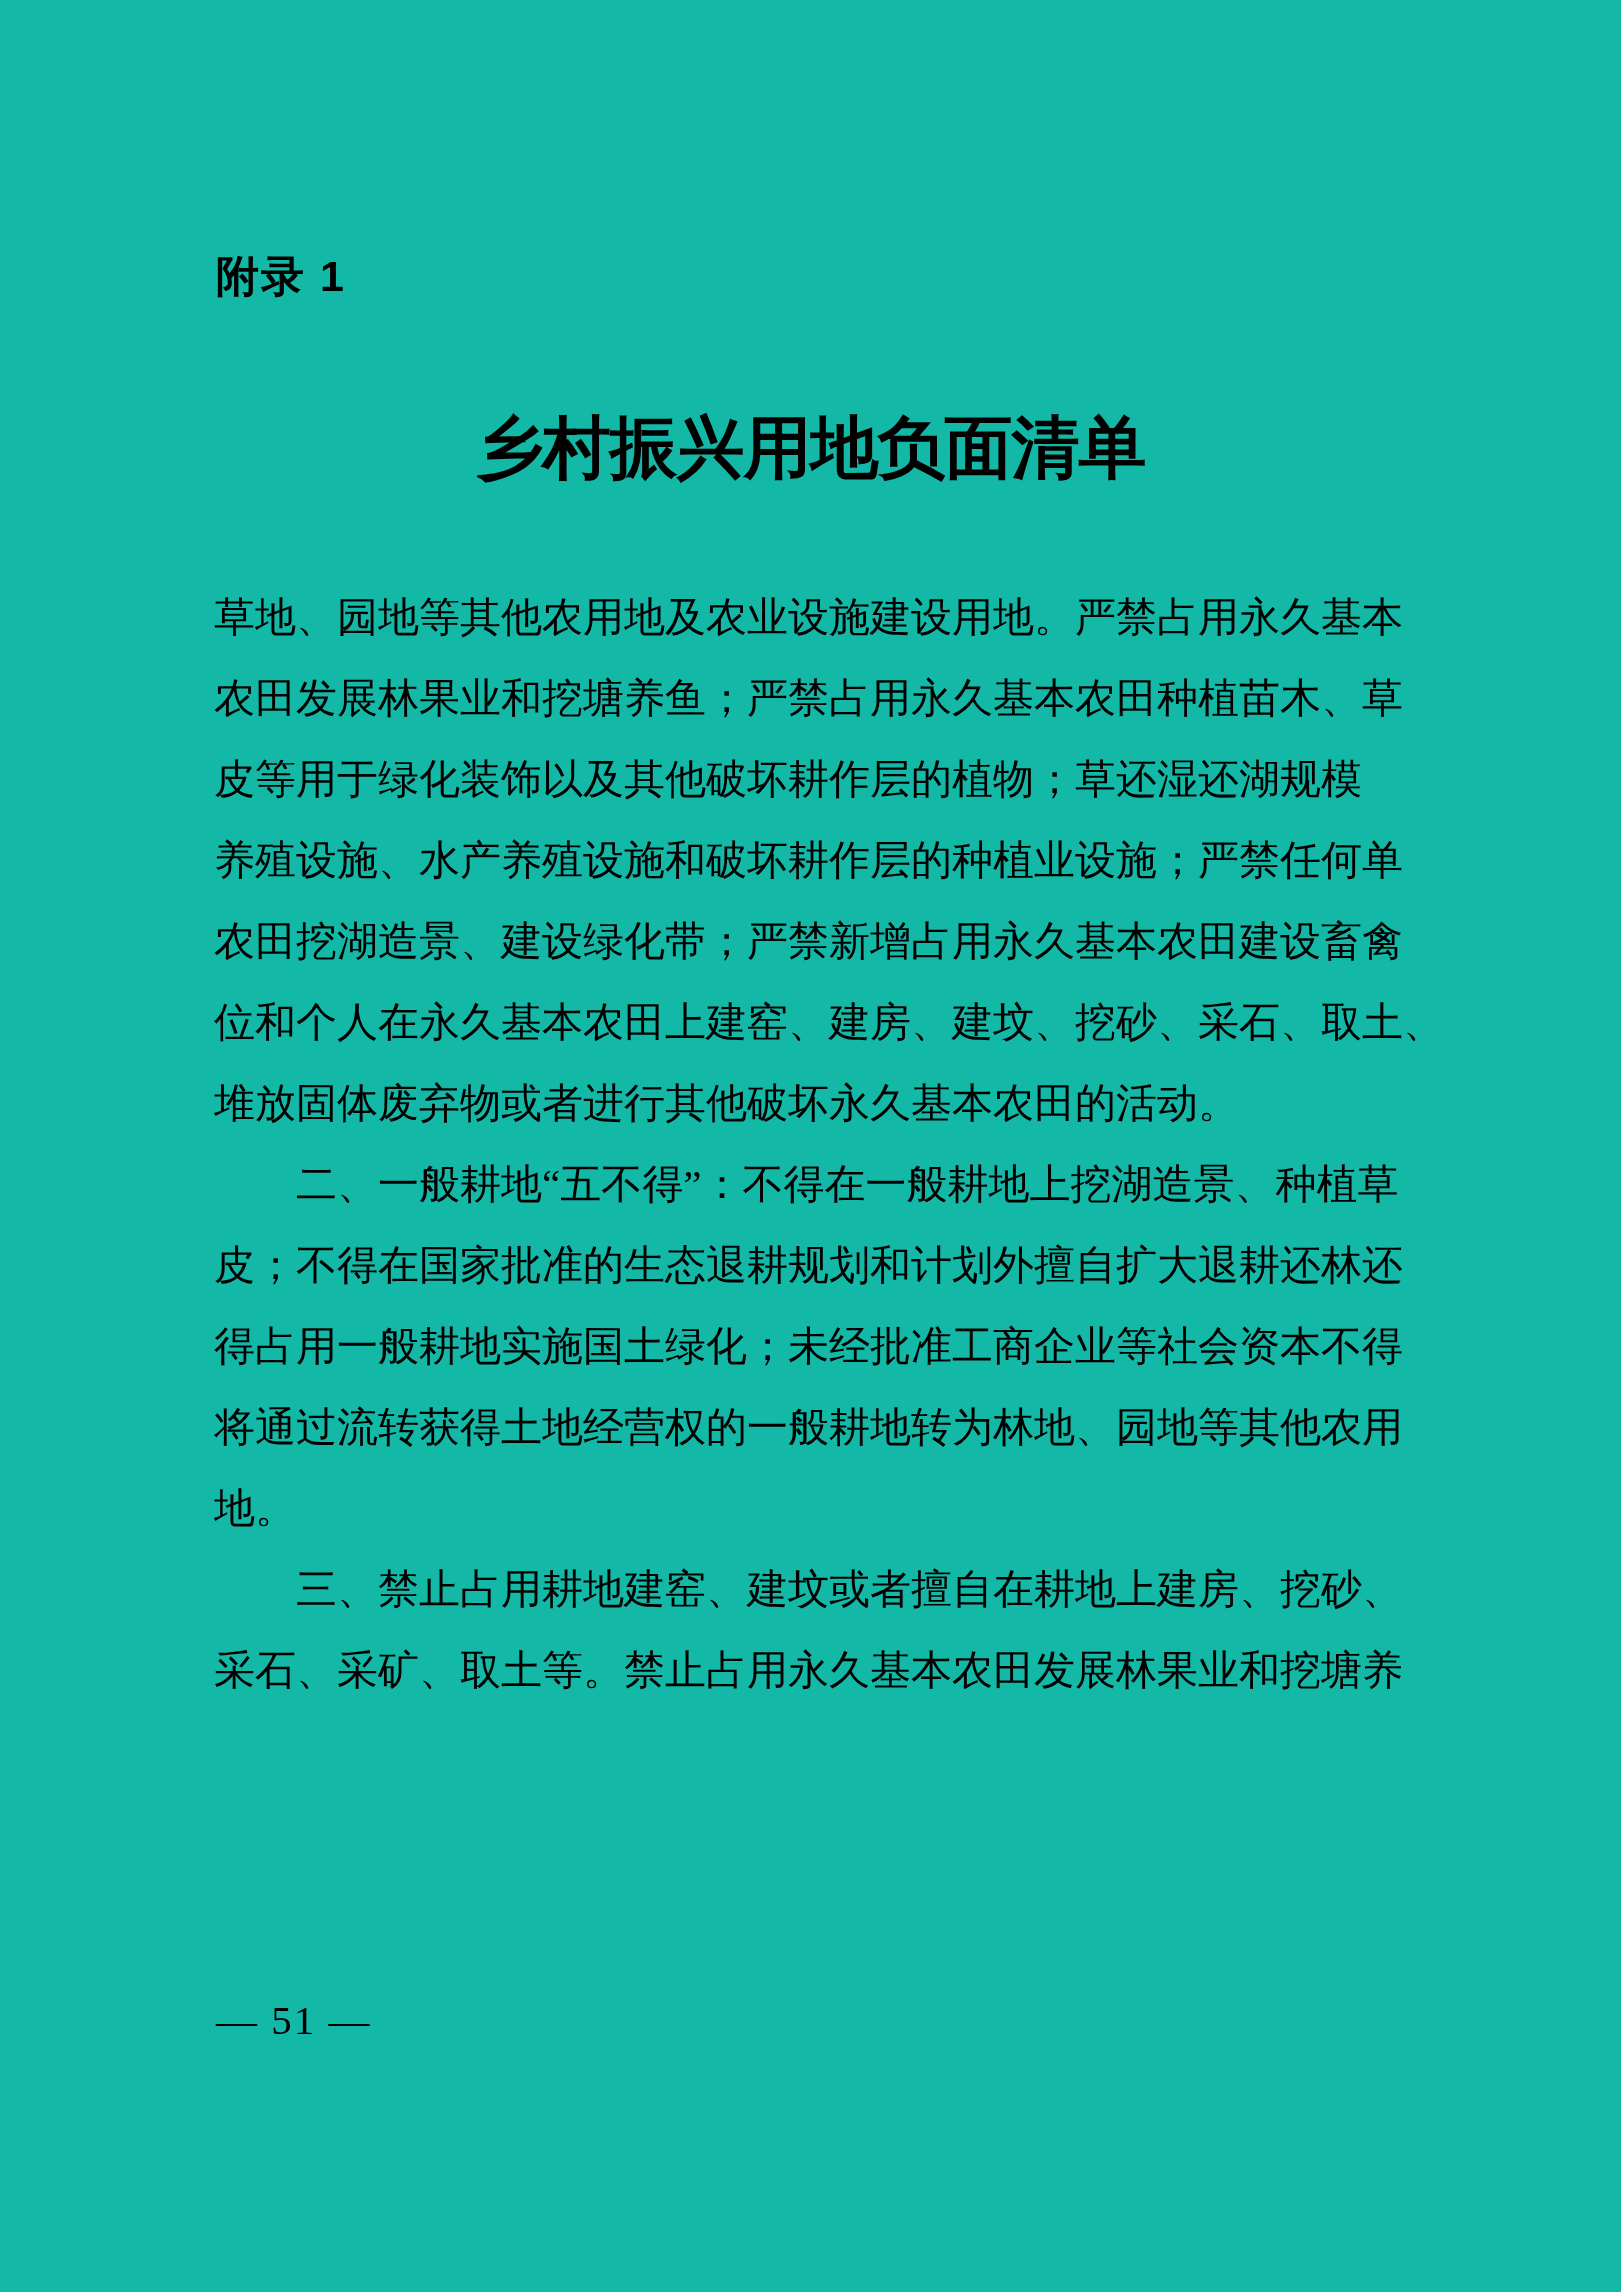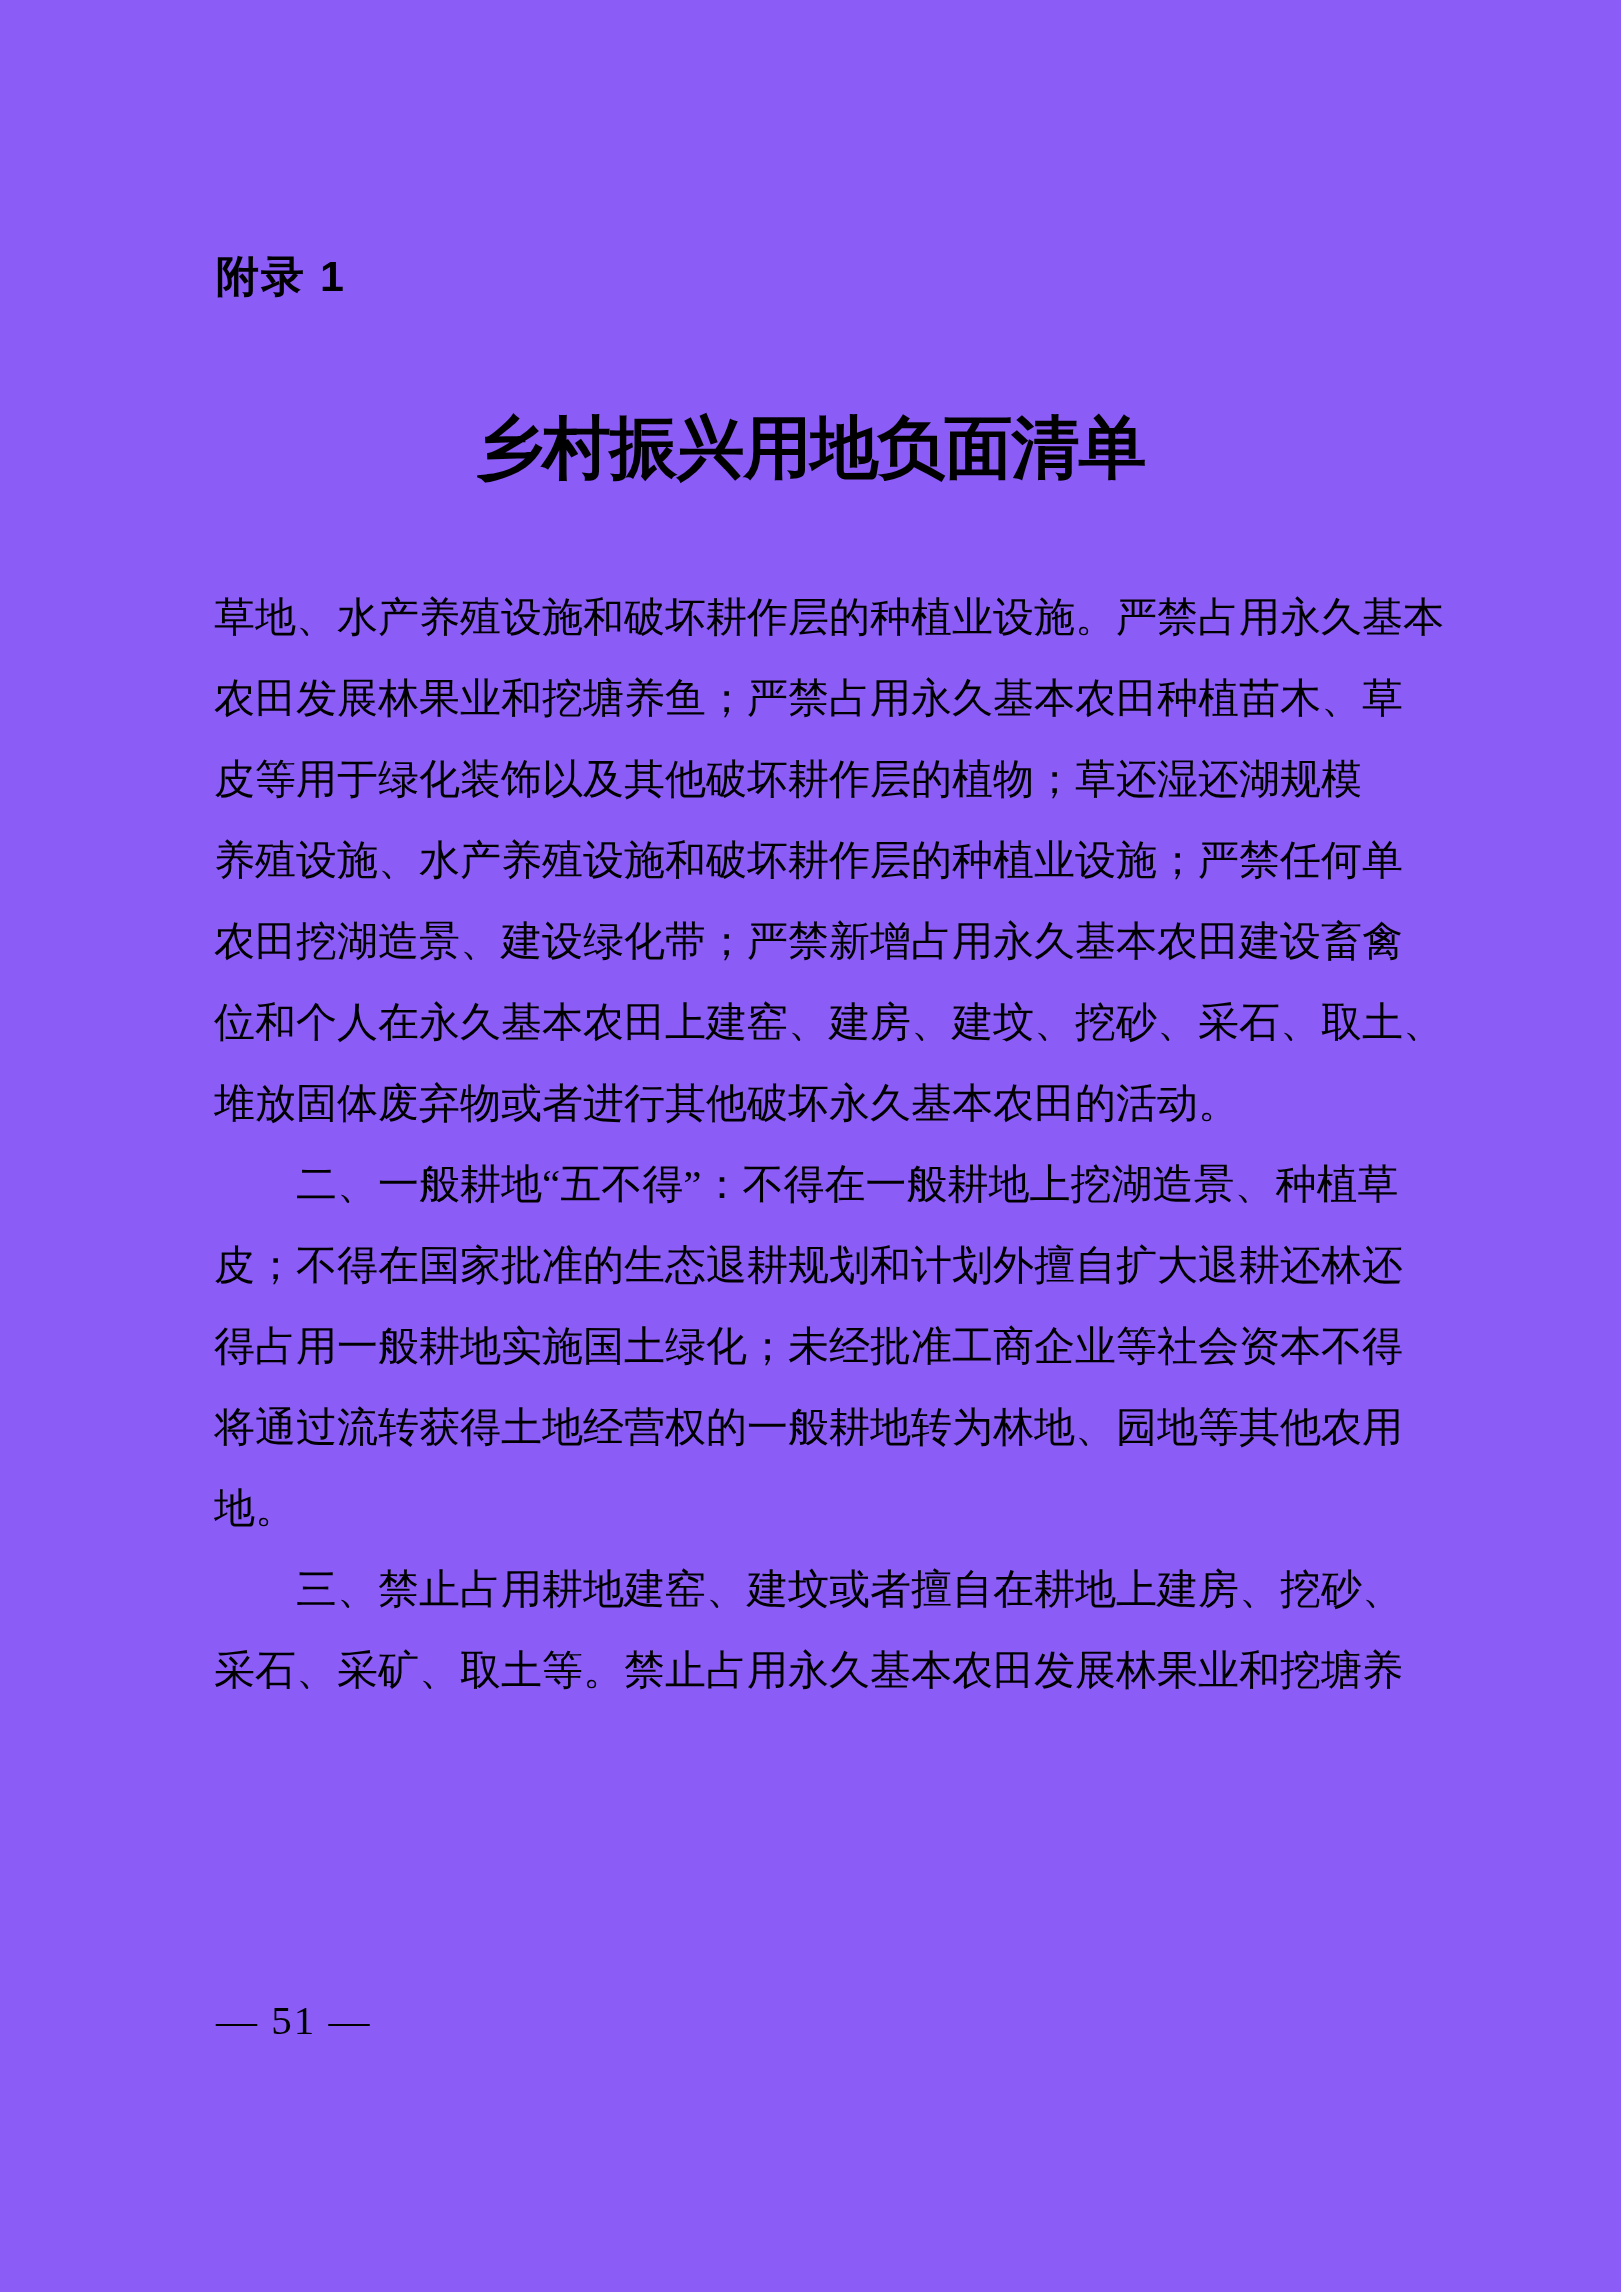--- a/index.html
+++ b/index.html
@@ -4,21 +4,21 @@
 <style>
   html, body {
     margin: 0;
     padding: 0;
     background: #ffffff;
   }
   .page {
     position: relative;
     width: 1621px;
     height: 2293px;
-    background: #8b5cf6;
+    background: #14b8a6;
     color: #000000;
     font-family: "Liberation Serif", serif;
     overflow: hidden;
   }
   .appendix-label {
     position: absolute;
     left: 216px;
     top: 253px;
     font-size: 43px;
     line-height: 1.1;
@@ -76,21 +76,21 @@
 
 <div class="page">
 
   <div class="appendix-label">附录 1</div>
 
   <div class="doc-title">乡村振兴用地负面清单</div>
 
   <div class="body-text">
 
     <div class="para">
-      <div class="line">草地、水产养殖设施和破坏耕作层的种植业设施。严禁占用永久基本</div>
+      <div class="line">草地、园地等其他农用地及农业设施建设用地。严禁占用永久基本</div>
       <div class="line">农田发展林果业和挖塘养鱼；严禁占用永久基本农田种植苗木、草</div>
       <div class="line">皮等用于绿化装饰以及其他破坏耕作层的植物；草还湿还湖规模</div>
       <div class="line">养殖设施、水产养殖设施和破坏耕作层的种植业设施；严禁任何单</div>
       <div class="line">农田挖湖造景、建设绿化带；严禁新增占用永久基本农田建设畜禽</div>
       <div class="line">位和个人在永久基本农田上建窑、建房、建坟、挖砂、采石、取土、</div>
       <div class="line">堆放固体废弃物或者进行其他破坏永久基本农田的活动。</div>
     </div>
 
     <div class="para">
       <div class="line indent">二、一般耕地“五不得”：不得在一般耕地上挖湖造景、种植草</div>

